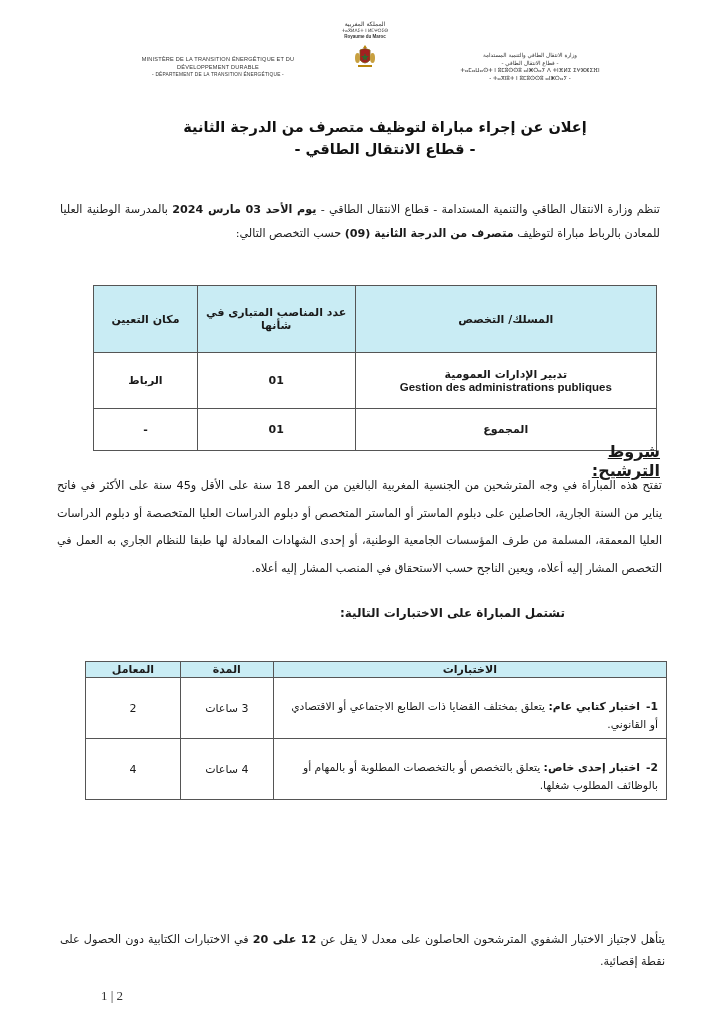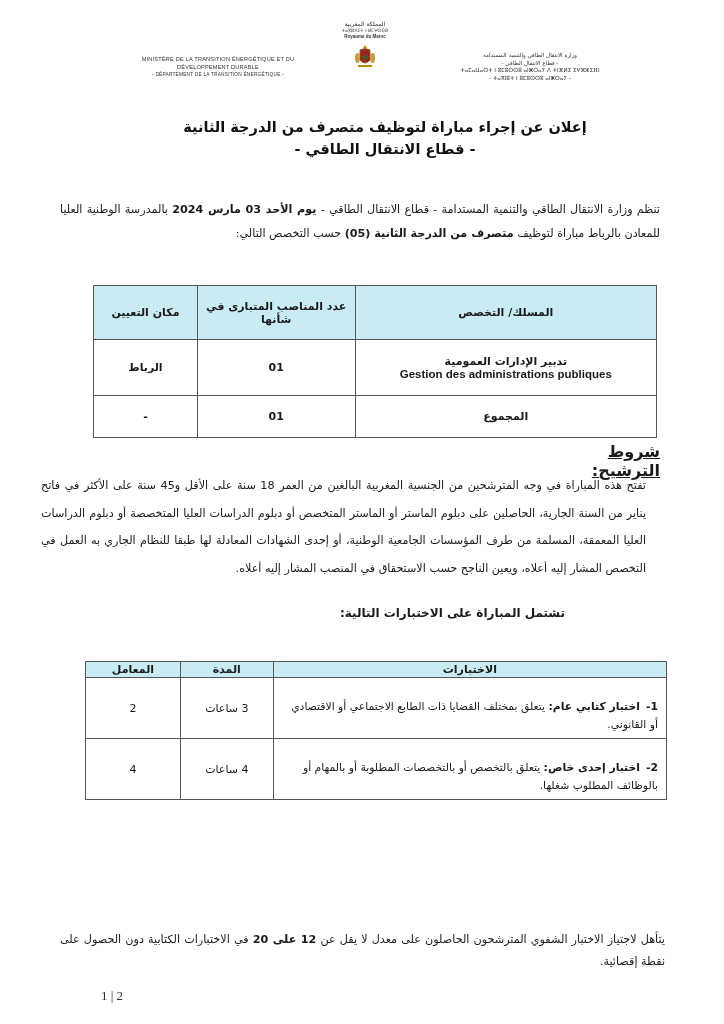--- a/index.html
+++ b/index.html
@@ -23,28 +23,28 @@
 
   .para { position: absolute; direction: rtl; text-align: justify; font-size: 11.2px; color: #1a1a1a; }
   .p1 { left: 60px; top: 198px; width: 600px; line-height: 24px; }
   b { font-weight: bold; }
 
   table { position: absolute; border-collapse: collapse; direction: rtl; }
   td, th { border: 1px solid #555; text-align: center; vertical-align: middle; font-size: 11px; }
   th { background: #c9ecf4; font-weight: bold; font-size: 11px; }
 
   .t1 { left: 93px; top: 285px; width: 564px; }
-  .t1 th { height: 54px; }
+  .t1 th { height: 67px; }
   .t1 .r1 td { height: 56px; font-weight: bold; }
   .t1 .r2 td { height: 42px; font-weight: bold; }
   .t1 .spec-fr { font-family: "Liberation Sans", sans-serif; font-size: 11.5px; font-weight: bold; direction: ltr; display: block; }
 
   .cond-title { position: absolute; left: 560px; top: 442px; width: 100px; direction: rtl; text-align: right;
                 font-size: 16px; font-weight: bold; text-decoration: underline; }
-  .p2 { left: 41px; top: 472px; width: 605px; line-height: 27.5px; }
+  .p2 { left: 57px; top: 472px; width: 605px; line-height: 27.5px; }
   .exams-title { position: absolute; left: 340px; top: 606px; width: 315px; direction: rtl; text-align: left; font-size: 12px; font-weight: bold; }
 
   .t2 { left: 85px; top: 661px; width: 582px; }
   .t2 th { height: 16px; }
   .t2 td { font-size: 11px; }
   .t2 td.desc { text-align: right; padding: 20px 8px 4px 6px; line-height: 18px; font-size: 10.8px; }
   .t2 .r1 td { height: 50px; }
   .t2 .r2 td { height: 49px; }
   .t2 .r3 td { height: 82px; }
   .num { font-weight: bold; margin-left: 6px; }
@@ -82,21 +82,21 @@
   <div>ⵜⴰⵎⴰⵡⴰⵙⵜ ⵏ ⵓⵎⵓⵙⵙⵓ ⴰⵏⵥⵔⴰⵢ ⴷ ⵜⵏⴼⵍⵉ ⵉⵖⵣⵣⵉⴼⵏ</div>
   <div>- ⵜⴰⴳⵏⵓⵜ ⵏ ⵓⵎⵓⵙⵙⵓ ⴰⵏⵥⵔⴰⵢ -</div>
 </div>
 
 <div class="title">
   <span class="l1">إعلان عن إجراء مباراة لتوظيف متصرف من الدرجة الثانية</span>
   <span class="l2">- قطاع الانتقال الطاقي -</span>
 </div>
 
 <div class="para p1">
-  <span>تنظم وزارة الانتقال الطاقي والتنمية المستدامة - قطاع الانتقال الطاقي - </span><b>يوم الأحد 03 مارس 2024</b><span> بالمدرسة الوطنية العليا للمعادن بالرباط مباراة لتوظيف </span><b>متصرف من الدرجة الثانية (05)</b><span> حسب التخصص التالي:</span>
+  <span>تنظم وزارة الانتقال الطاقي والتنمية المستدامة - قطاع الانتقال الطاقي - </span><b>يوم الأحد 03 مارس 2024</b><span> بالمدرسة الوطنية العليا للمعادن بالرباط مباراة لتوظيف </span><b>متصرف من الدرجة الثانية (09)</b><span> حسب التخصص التالي:</span>
 </div>
 
 <table class="t1">
   <colgroup>
       <col style="width:302px">
       <col style="width:158px">
       <col style="width:104px">
     </colgroup>
   <tbody>
       <tr>

